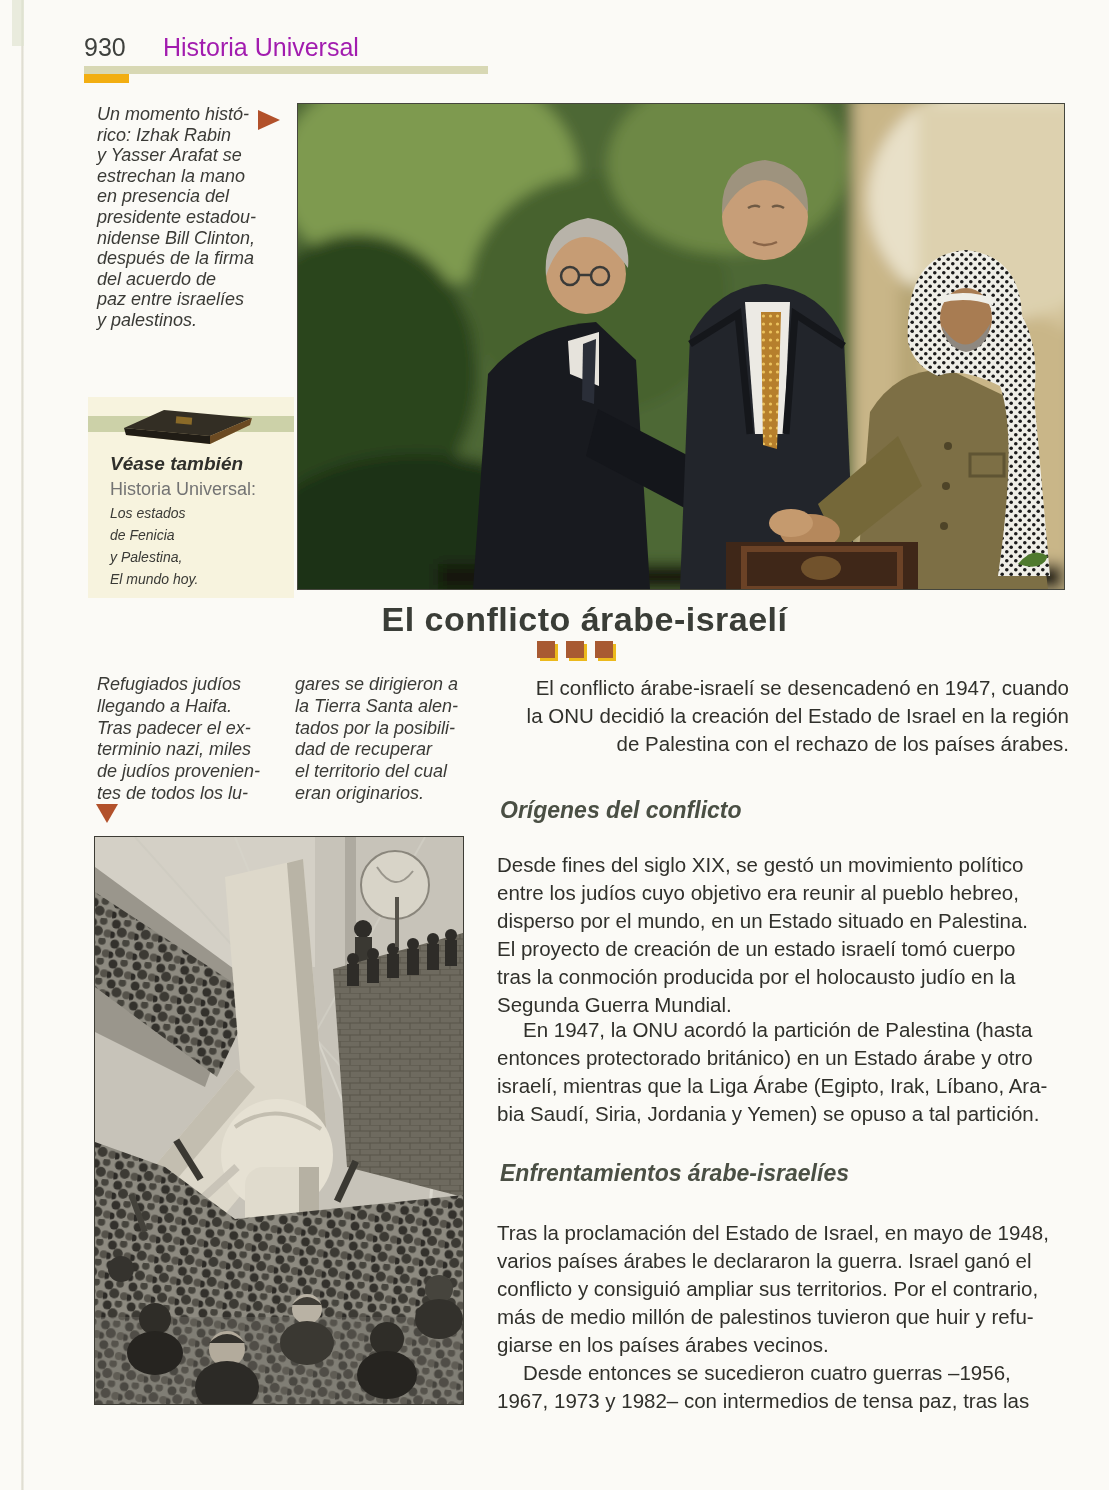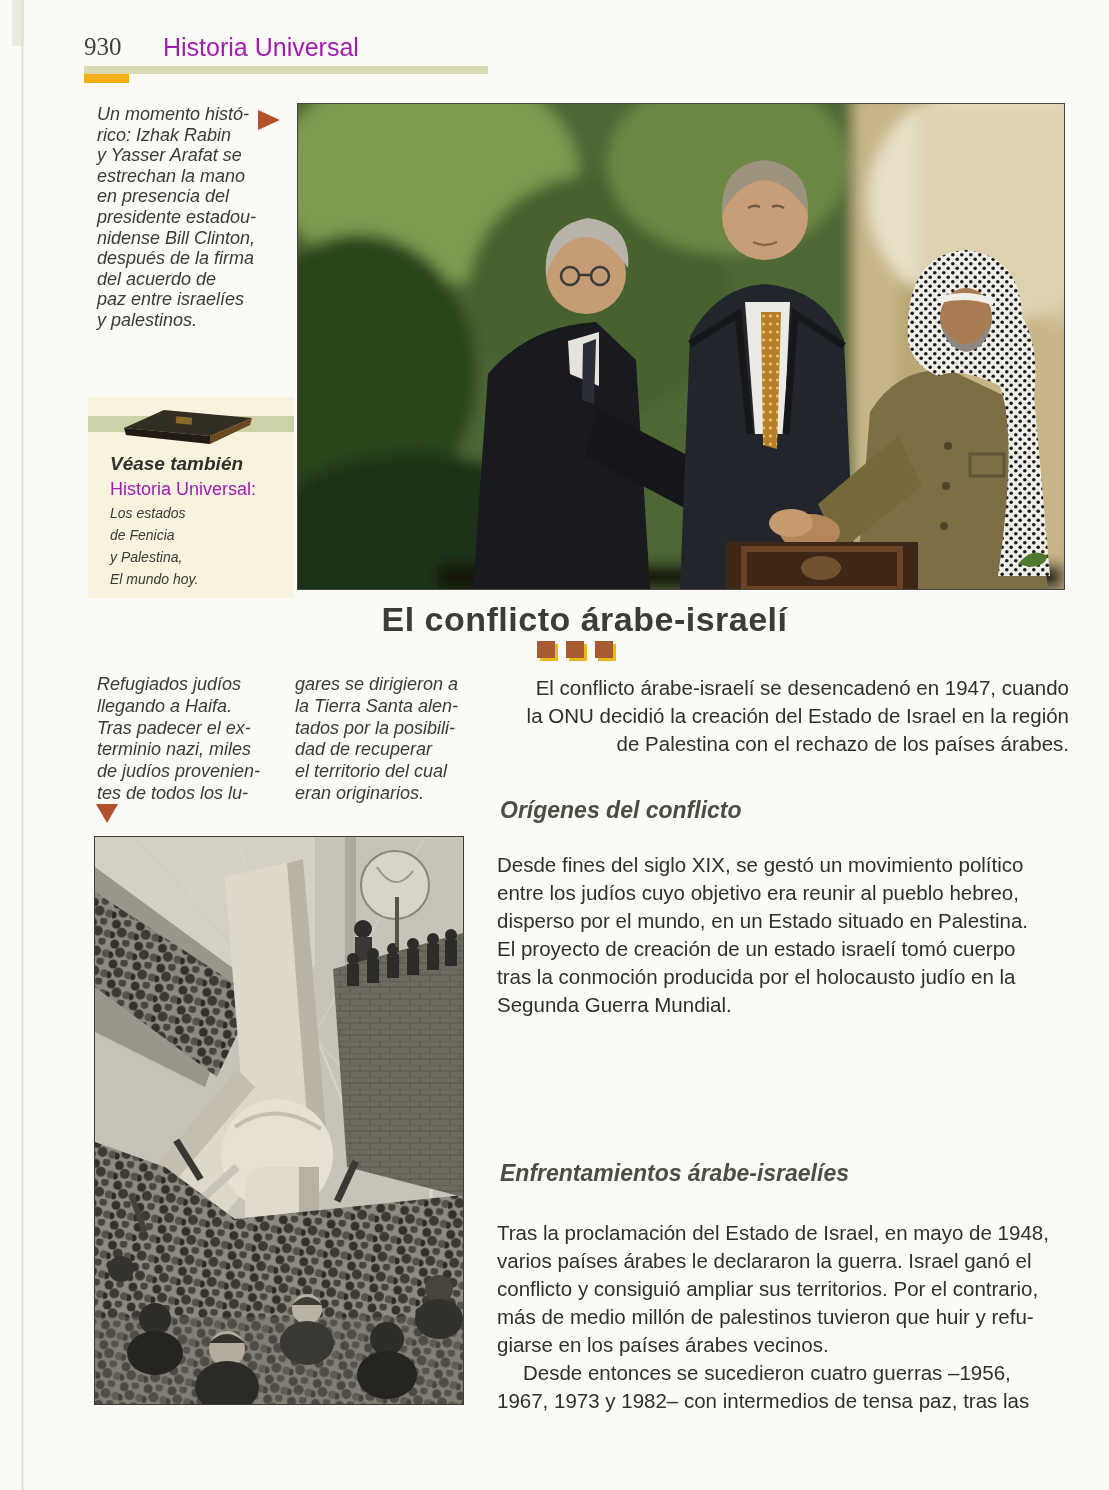--- a/index.html
+++ b/index.html
@@ -4,37 +4,37 @@
 <style>
   html,body{margin:0;padding:0;background:#fbfaf6;}
   #page{position:relative;width:1109px;height:1490px;background:#fbfaf6;
         font-family:"Liberation Sans","DejaVu Sans",sans-serif;overflow:hidden;color:#34342f;}
   .preline{white-space:pre-line;}
   
   .scan-line{position:absolute;left:21px;top:0;width:3px;height:1490px;
              background:linear-gradient(to right,#eceadf,#dddbcf,#f2f1e9);opacity:.9;}
   .smudge{position:absolute;left:12px;top:0;width:12px;height:46px;background:#dfe3d0;opacity:.65;}
   
-  .pagenum{position:absolute;left:84px;top:33px;font-size:25px;color:#3e403d;font-family:Liberation Serif, serif;}
+  .pagenum{position:absolute;left:84px;top:33px;font-size:25px;color:#3e403d;}
   .sectitle{position:absolute;left:163px;top:33px;font-size:25px;color:#a21caf;}
   .bar-sage{position:absolute;left:84px;top:66px;width:404px;height:8px;background:#d8d8b4;}
   .bar-yellow{position:absolute;left:84px;top:74px;width:45px;height:9px;background:#f2ae12;}
   
   .top-caption{position:absolute;left:97px;top:104px;width:172px;font-style:italic;
                font-size:18px;line-height:20.6px;color:#3a3a36;}
   .tri-right{position:absolute;left:258px;top:110px;width:0;height:0;
              border-left:22px solid #b2512b;border-top:10px solid transparent;border-bottom:10px solid transparent;}
   .tri-down{position:absolute;left:96px;top:804px;width:0;height:0;
             border-top:19px solid #b2512b;border-left:11px solid transparent;border-right:11px solid transparent;}
   
   .vease{position:absolute;left:88px;top:397px;width:206px;height:201px;background:#f7f3de;}
   .vease-band{position:absolute;left:0;top:19px;width:206px;height:16px;background:#ccd1a8;}
   .book{position:absolute;left:26px;top:2px;width:152px;height:52px;}
   .vease-h{position:absolute;left:22px;top:56px;font-size:19px;font-weight:bold;color:#2f2f2b;font-style:italic;}
-  .vease-t{position:absolute;left:22px;top:82px;font-size:18px;color:#a21caf;}
+  .vease-t{position:absolute;left:22px;top:82px;font-size:18px;color:#737373;}
   .vease-i{position:absolute;left:22px;top:105px;font-size:14px;line-height:22px;font-style:italic;color:#3a3a36;}
   
   .top-photo{position:absolute;left:297px;top:103px;width:766px;height:485px;margin:0;
              border:1px solid #45463d;background:#4a6432;}
   .bw-photo{position:absolute;left:94px;top:836px;width:368px;height:567px;margin:0;
             border:1px solid #3d3c35;background:#c7c3b9;}
   figure svg{display:block;width:100%;height:100%;}
   
   .title{position:absolute;left:84px;top:590px;width:981px;margin:10px;text-align:center;
          font-size:34px;font-weight:bold;color:#3a3d37;letter-spacing:.5px;}
@@ -287,20 +287,24 @@
 la ONU decidió la creación del Estado de Israel en la región
 de Palestina con el rechazo de los países árabes.</p>
 
   <h2 class="sech h-origenes">Orígenes del conflicto</h2>
   <p class="body p11 preline">Desde fines del siglo XIX, se gestó un movimiento político
 entre los judíos cuyo objetivo era reunir al pueblo hebreo,
 disperso por el mundo, en un Estado situado en Palestina.
 El proyecto de creación de un estado israelí tomó cuerpo
 tras la conmoción producida por el holocausto judío en la
 Segunda Guerra Mundial.</p>
+  <p class="body p12 preline indent">En 1947, la ONU acordó la partición de Palestina (hasta
+entonces protectorado británico) en un Estado árabe y otro
+israelí, mientras que la Liga Árabe (Egipto, Irak, Líbano, Ara-
+bia Saudí, Siria, Jordania y Yemen) se opuso a tal partición.</p>
 
   <h2 class="sech h-enfrent">Enfrentamientos árabe-israelíes</h2>
   <p class="body p21 preline">Tras la proclamación del Estado de Israel, en mayo de 1948,
 varios países árabes le declararon la guerra. Israel ganó el
 conflicto y consiguió ampliar sus territorios. Por el contrario,
 más de medio millón de palestinos tuvieron que huir y refu-
 giarse en los países árabes vecinos.</p>
   <p class="body p22 preline indent">Desde entonces se sucedieron cuatro guerras –1956,
 1967, 1973 y 1982– con intermedios de tensa paz, tras las</p>
 

